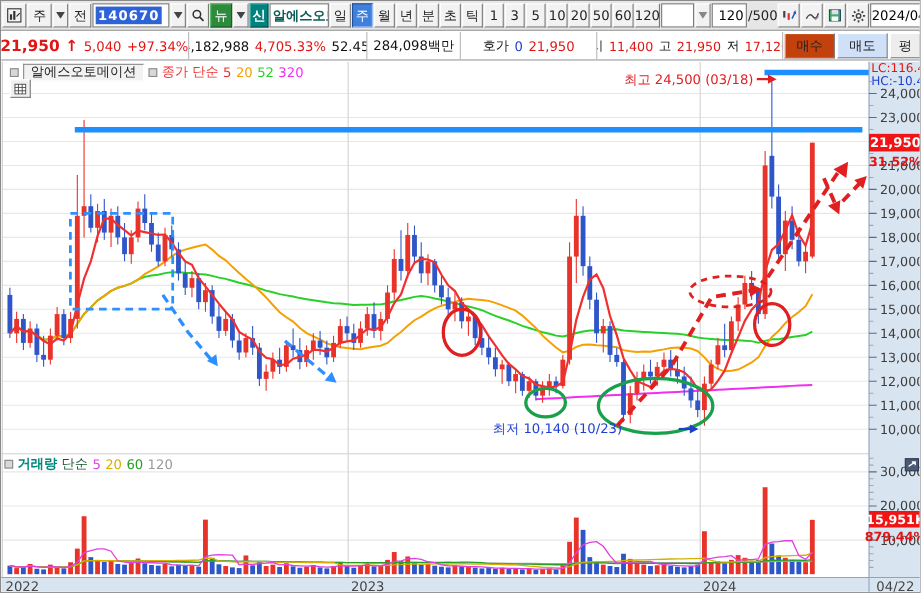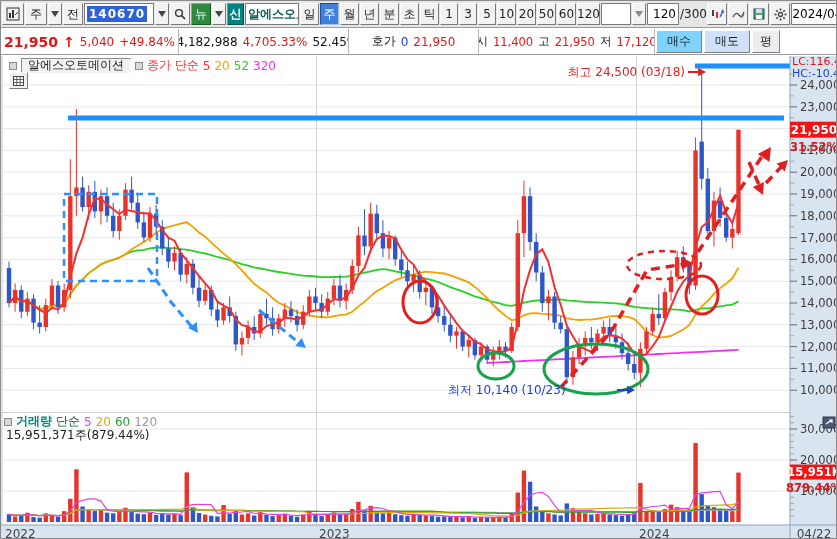--- a/index.html
+++ b/index.html
@@ -96,21 +96,21 @@
     <div class="tbtn" style="width:19px">50</div>
     <div class="tbtn" style="width:19px">60</div>
     <div class="tbtn" style="width:23px">120</div>
     <div class="tfield" style="width:30px"></div>
     <div class="tbtn drop">
         <svg width="8" height="6">
           <polygon points="0,0 8,0 4,6" fill="#888"></polygon>
         </svg>
       </div>
     <div class="tfield" style="width:32px;justify-content:flex-end">120</div>
-    <div class="tsep">/300</div>
+    <div class="tsep">/500</div>
     <div class="tbtn" style="width:20px">
       <svg width="13" height="12" viewBox="0 0 13 12">
           <rect x="1" y="2" width="2" height="6" fill="#444"></rect>
           <rect x="5" y="4" width="2" height="6" fill="#e03030"></rect>
           <path d="M9 9 L12 3" stroke="#2f56c8" stroke-width="1.4"></path>
           <polygon points="12,1 13,5 10,4" fill="#2f56c8"></polygon>
         </svg>
     </div>
     <div class="tbtn" style="width:20px">
       <svg width="13" height="12" viewBox="0 0 13 12">
@@ -142,41 +142,44 @@
     </div>
     <div class="tfield" style="width:72px;justify-content:center">2024/04/22</div>
 
   </div>
 
   <div class="infobar">
     <div class="icell" style="width:178px">
       <span class="red bigprice">21,950</span>
       <span class="red bigprice">↑</span>
       <span class="red">5,040</span>
-      <span class="red">+49.84%</span>
+      <span class="red">+97.34%</span>
     </div>
     <div class="icell" style="width:170px">
       <span class="blk">14,182,988</span>
       <span class="red">4,705.33%</span>
       <span class="blk">52.45%</span>
+    </div>
+    <div class="icell" style="width:88px">
+      <span class="blk">284,098백만</span>
     </div>
     <div class="icell" style="width:130px">
       <span class="blk">호가</span>
       <span class="blue">0</span>
       <span class="red">21,950</span>
     </div>
     <div class="icell" style="width:176px;font-size:11.5px">
       <span class="blk">시</span>
       <span class="red">11,400</span>
       <span class="blk">고</span>
       <span class="red">21,950</span>
       <span class="blk">저</span>
       <span class="red">17,120</span>
     </div>
-    <div class="ibtn" style="background:#7dd3fc">매수</div>
+    <div class="ibtn" style="background:#c2410c">매수</div>
     <div class="ibtn" style="background:#cfe0f8">매도</div>
     <div class="ibtn" style="background:#ededed;width:28px">평</div>
   </div>
 
   <div class="chartwrap">
     <svg id="cv" width="837" height="484">
         <rect x="0" y="0" width="789" height="484" fill="#ffffff"></rect>
         <rect x="789" y="0" width="48" height="484" fill="#d9e4f1"></rect>
         <rect x="0" y="469" width="789" height="15" fill="#d9e4f1"></rect>
         <line x1="1" y1="29" x2="789" y2="29" stroke="#e7e7e7" stroke-width="1"></line>
@@ -699,17 +702,14 @@
     
     <div class="overlay" style="left:3px;top:357px">
       <span class="sq"></span>
       <span style="color:#00897b;font-weight:bold">거래량</span>
       <span style="color:#14532d">단순</span>
       <span style="color:#e040e0">5</span>
       <span style="color:#d4b000">20</span>
       <span style="color:#28a028">60</span>
       <span style="color:#9a9a9a">120</span>
     </div>
-    <div class="overlay" style="left:5px;top:371px;color:#222">
-      <span>15,951,371주(879.44%)</span>
-    </div>
   </div>
 </div>
 
 </body></html>

